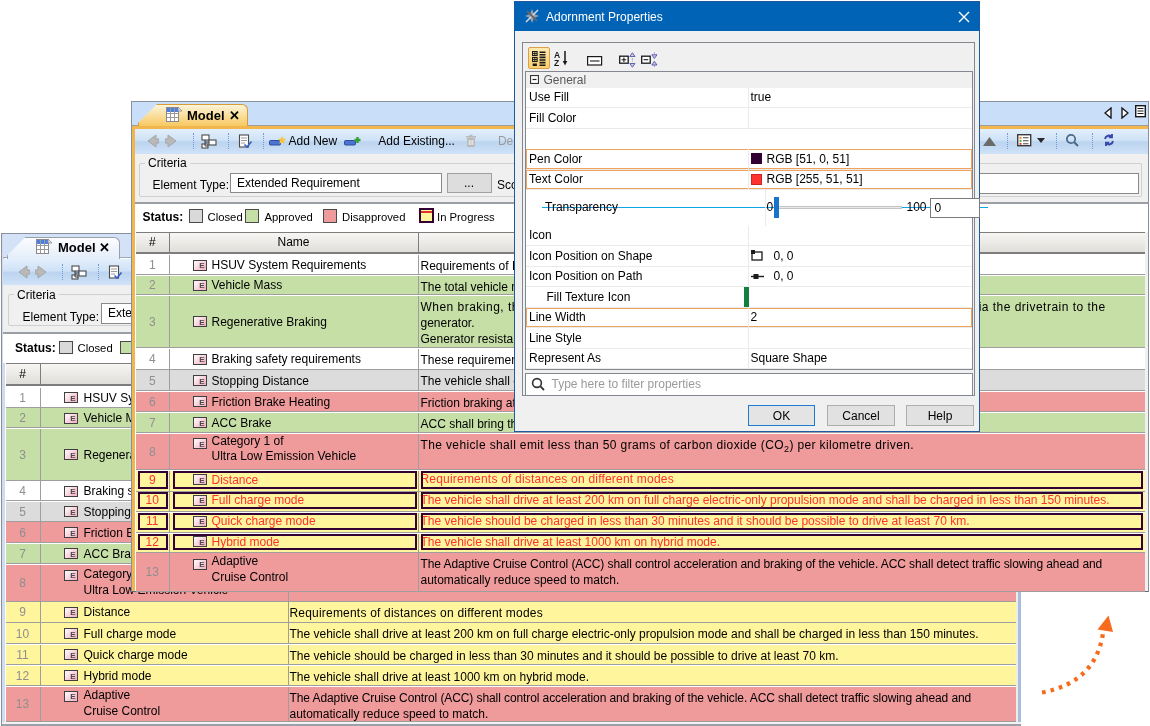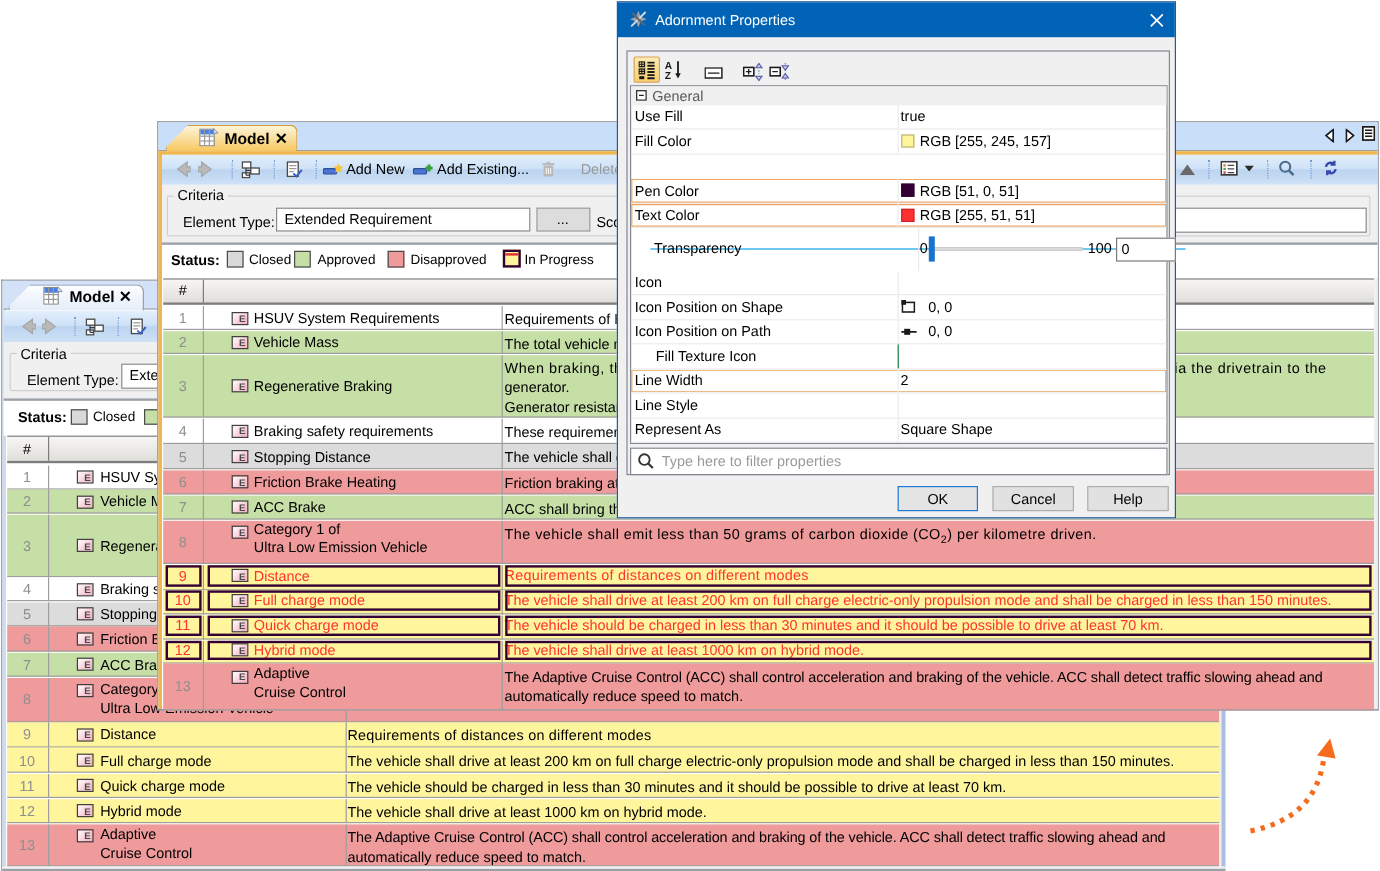--- a/index.html
+++ b/index.html
@@ -261,21 +261,21 @@
           <path d="M13 0 l1.2 2.6 2.8 0.4 -2 2 0.5 2.8 -2.5-1.3 -2.5 1.3 0.5-2.8 -2-2 2.8-0.4z" fill="#f5c53c"></path>
         </svg>
       </div>
 <div style="margin-left:3px">Add New</div>
 <div class="tbtn" style="margin-left:7px">
         <svg width="17" height="11" viewBox="0 0 17 11" style="">
           <rect x="0.5" y="4.5" width="11" height="4.5" rx="1" fill="#4a73d2" stroke="#2c4f9e"></rect>
           <path d="M13.5 1 v6 M10.5 4 h6" stroke="#35a135" stroke-width="2.4"></path>
         </svg>
       </div>
-<div style="margin-left:3px">Add Existing...</div>
+<div style="margin-left:17px">Add Existing...</div>
 <div class="tbtn" style="margin-left:9px">
         <svg width="14" height="14" viewBox="0 0 14 14" style="">
           <rect x="3" y="4" width="8" height="9" rx="1" fill="#b9b9b9"></rect>
           <rect x="2" y="2" width="10" height="1.6" fill="#b9b9b9"></rect>
           <rect x="5.5" y="0.8" width="3" height="1.4" fill="#b9b9b9"></rect>
           <path d="M5.2 6 v5 M7 6 v5 M8.8 6 v5" stroke="#f2f2f2"></path>
         </svg>
       </div>
 <div style="margin-left:20px;color:#9a9a9a">Delete</div>
 <div style="margin-left:10px;width:12px;height:11px;background:#c9c9c9;border-radius:2px"></div>
@@ -320,20 +320,21 @@
 <div class="a" style="left:113px;top:107px;width:14px;height:14px;background:#c5dfa6;border:1px solid #4a4a4a"></div>
 <div class="a" style="left:132.5px;top:104px;height:22px;line-height:22px;font-size:11.3px">Approved</div>
 <div class="a" style="left:191px;top:107px;width:14px;height:14px;background:#ef9a9b;border:1px solid #4a4a4a"></div>
 <div class="a" style="left:210px;top:104px;height:22px;line-height:22px;font-size:11.3px">Disapproved</div>
 <div class="a" style="left:286.5px;top:106px;width:15px;height:15px;background:#fff59d;border:2px solid #330033">
       <div style="margin-top:1px;height:2px;background:#e03030"></div>
     </div>
 <div class="a" style="left:305px;top:104px;height:22px;line-height:22px;font-size:11.3px">In Progress</div>
 <div class="a" style="left:3.5px;top:130px;width:1009.5px;height:22px;background:linear-gradient(#f7f6f4,#e0ded9);border-top:1.5px solid #7d7d7d;border-bottom:2px solid #7d7d7d">
 <div class="a num" style="left:0;top:0;width:34.5px;height:18.5px;border-right:1.5px solid #7d7d7d;color:#000">#</div>
+<div class="a" style="left:0;top:0;width:283px;height:18.5px;border-right:1.5px solid #7d7d7d;display:flex;align-items:center;justify-content:center;padding-left:34px">Name</div>
 </div>
 <div class="a" style="left:3.5px;top:153px;width:1009px;height:20px;background:#fff;border-bottom:1px solid #9e9e9e">
 <div class="a num" style="left:0;top:0;width:34.5px;height:20px;border-right:1px solid #9e9e9e;color:#8f8f8f;">1</div>
 <div class="a nc" style="left:35px;top:0;width:248.5px;height:20px;border-right:1px solid #9e9e9e;color:#000;">
         <span class="ei" style="border-color:#3f3f3f">
           <span class="eb">E</span>
         </span>
         <span>HSUV System Requirements</span>
       </div>
 <div class="a tc" style="left:283.5px;top:0;width:725.5px;height:20px;padding-left:1.5px;color:#000;">Requirements of HSUV</div>
@@ -524,24 +525,20 @@
 <span style="margin-left:5px;font-weight:normal;color:#595959">General</span>
         </div>
 <div class="a" style="left:0;top:16px;width:446px;height:20.5px;border-bottom:1px solid #ebebeb;display:flex">
 <div style="width:223px;border-right:1px solid #ebebeb;display:flex;align-items:center;padding-left:3.5px">Use Fill</div>
 <div style="flex:1;display:flex;align-items:center;padding-left:2px;gap:5px">
             <span>true</span>
           </div>
 </div>
 <div class="a" style="left:0;top:36.5px;width:446px;height:20.5px;border-bottom:1px solid #ebebeb;display:flex">
 <div style="width:223px;border-right:1px solid #ebebeb;display:flex;align-items:center;padding-left:3.5px">Fill Color</div>
-<div style="flex:1;display:flex;align-items:center;padding-left:2px;gap:5px">
-            <span class="sw" style="background:#fff59d;border-color:#b8b478"></span>
-            <span>RGB [255, 245, 157]</span>
-          </div>
 </div>
 <div class="a" style="left:0;top:77.5px;width:446px;height:20.5px;border-bottom:1px solid #ebebeb;box-shadow:inset 0 0 0 1px #f0a35e;display:flex">
 <div style="width:223px;border-right:1px solid #ebebeb;display:flex;align-items:center;padding-left:3.5px">Pen Color</div>
 <div style="flex:1;display:flex;align-items:center;padding-left:2px;gap:5px">
             <span class="sw" style="background:#330033;border-color:#330033"></span>
             <span>RGB [51, 0, 51]</span>
           </div>
 </div>
 <div class="a" style="left:0;top:98.0px;width:446px;height:20.5px;border-bottom:1px solid #ebebeb;box-shadow:inset 0 0 0 1px #f0a35e;display:flex">
 <div style="width:223px;border-right:1px solid #ebebeb;display:flex;align-items:center;padding-left:3.5px">Text Color</div>
@@ -577,21 +574,21 @@
 <div style="width:223px;border-right:1px solid #ebebeb;display:flex;align-items:center;padding-left:3.5px">Icon Position on Path</div>
 <div style="flex:1;display:flex;align-items:center;padding-left:2px;gap:5px">
             <svg width="13" height="11" viewBox="0 0 13 11" style="">
               <path d="M0 5.5 h13" stroke="#1a1a1a" stroke-width="1.4"></path>
               <rect x="2.5" y="3" width="5" height="5" fill="#1a1a1a"></rect>
             </svg>
             <span style="margin-left:5px">0, 0</span>
           </div>
 </div>
 <div class="a" style="left:0;top:215.5px;width:446px;height:20.5px;border-bottom:1px solid #ebebeb;display:flex">
-<div style="width:223px;border-right:1px solid #15803d;display:flex;align-items:center;padding-left:21px">Fill Texture Icon</div>
+<div style="width:223px;border-right:5px solid #15803d;display:flex;align-items:center;padding-left:21px">Fill Texture Icon</div>
 <div style="flex:1;display:flex;align-items:center;padding-left:2px;gap:5px"></div>
 </div>
 <div class="a" style="left:0;top:236.0px;width:446px;height:20.5px;border-bottom:1px solid #ebebeb;box-shadow:inset 0 0 0 1px #f0a35e;display:flex">
 <div style="width:223px;border-right:1px solid #ebebeb;display:flex;align-items:center;padding-left:3.5px">Line Width</div>
 <div style="flex:1;display:flex;align-items:center;padding-left:2px;gap:5px">
             <span>2</span>
           </div>
 </div>
 <div class="a" style="left:0;top:256.5px;width:446px;height:20.5px;border-bottom:1px solid #ebebeb;display:flex">
 <div style="width:223px;border-right:1px solid #ebebeb;display:flex;align-items:center;padding-left:3.5px">Line Style</div>

